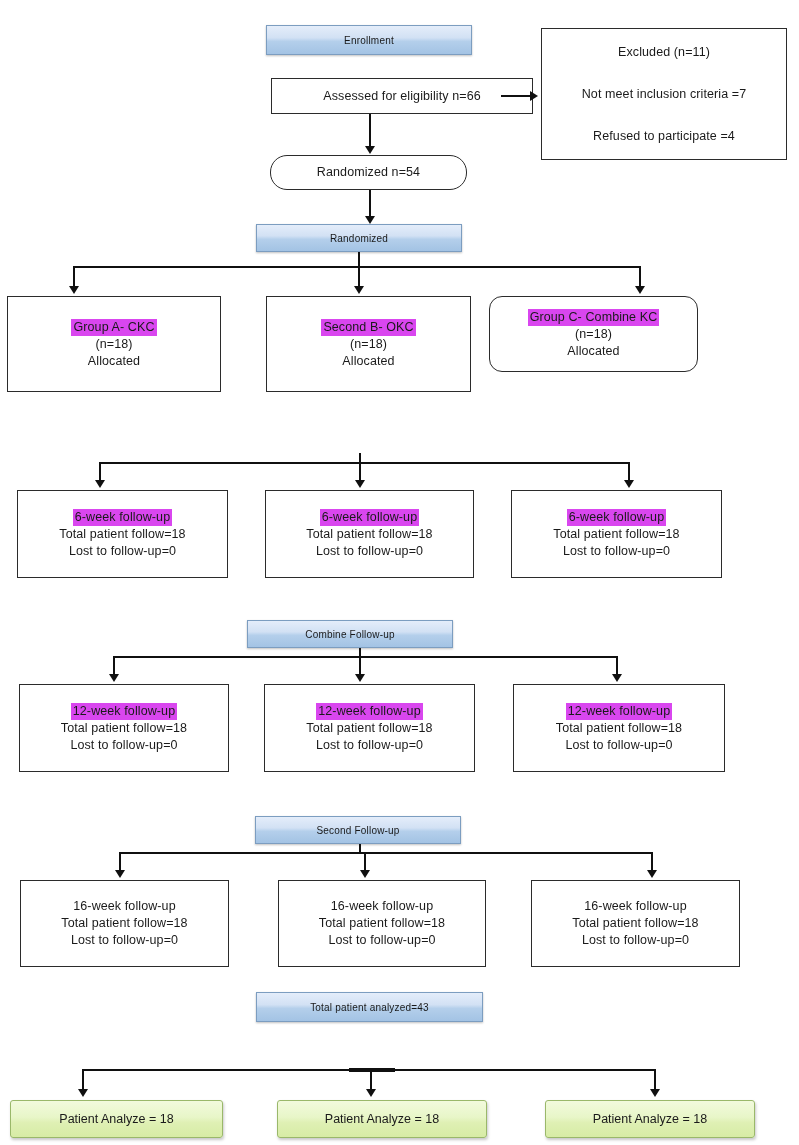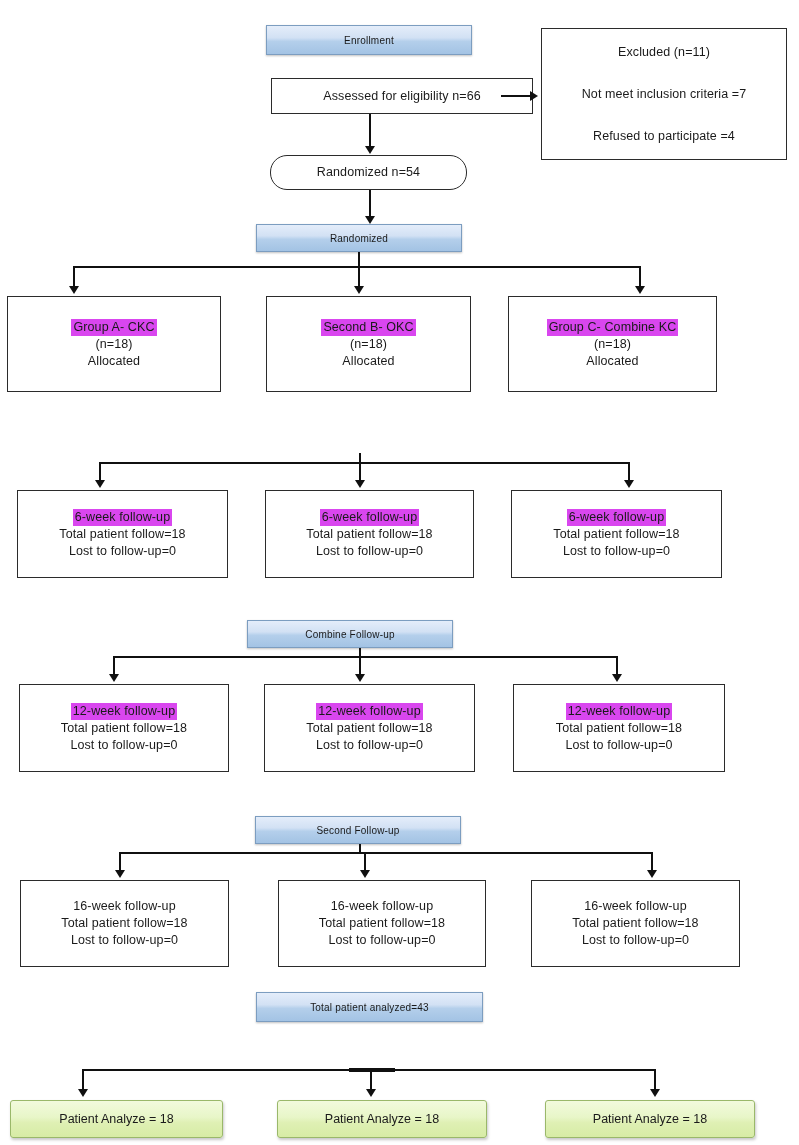--- a/index.html
+++ b/index.html
@@ -127,21 +127,21 @@
     <span class="ln">(n=18)</span>
     <span class="ln">Allocated</span>
   </div>
 
   <div class="node box" style="left:266px;top:296px;width:205px;height:96px;">
     <span class="ln hl">Second B- OKC</span>
     <span class="ln">(n=18)</span>
     <span class="ln">Allocated</span>
   </div>
 
-  <div class="node box" style="left:508px;top:296px;width:209px;height:96px;">
+  <div class="node box" style="left:489px;top:296px;width:209px;height:76px;border-radius:13px;">
     <span class="ln hl">Group C- Combine KC</span>
     <span class="ln">(n=18)</span>
     <span class="ln">Allocated</span>
   </div>
 
 
   <div class="vline" style="left:359px;top:453px;height:10px;"></div>
   <div class="hline" style="left:99px;top:462px;width:530px;"></div>
   <div class="vline" style="left:99px;top:462px;height:22px;"></div>
   <div class="vline" style="left:359px;top:462px;height:22px;"></div>

